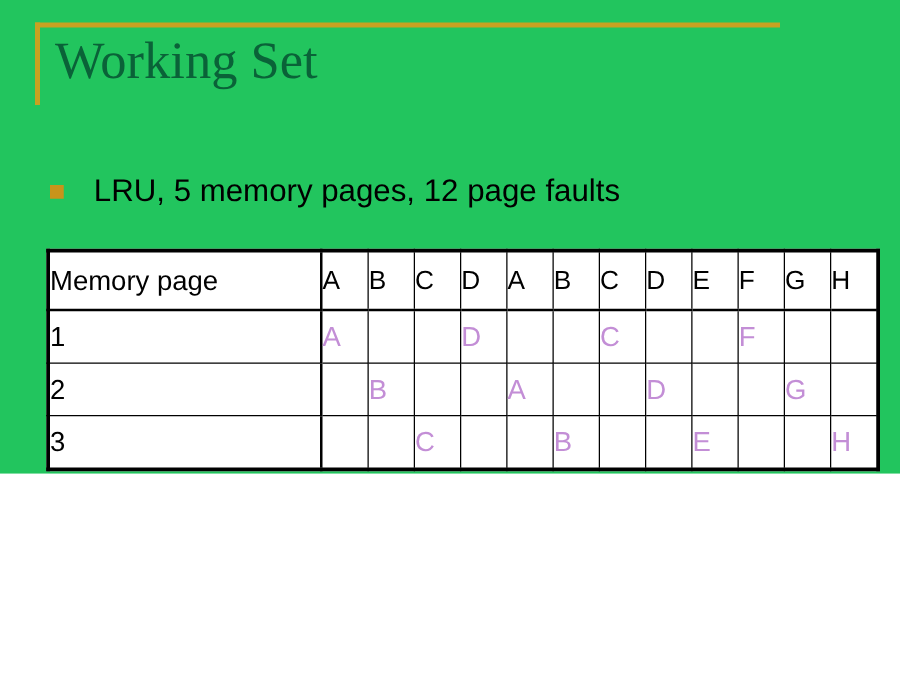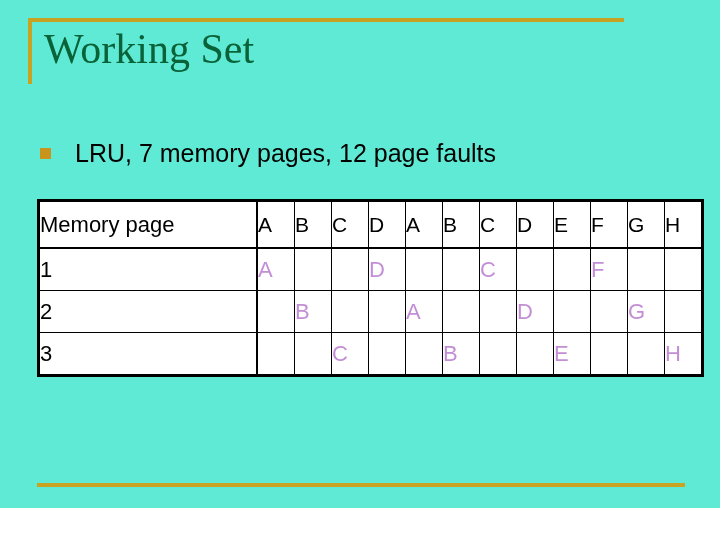--- a/index.html
+++ b/index.html
@@ -3,22 +3,22 @@
 <meta charset="utf-8">
 <style>
   html, body {
     margin: 0;
     padding: 0;
     background: #ffffff;
   }
   #slide {
     position: relative;
     width: 720px;
-    height: 508px;
-    background: #5eead4;
+    height: 379px;
+    background: #22c55e;
     overflow: hidden;
     font-family: "Liberation Sans", sans-serif;
   }
 
   
   .rule-top {
     position: absolute;
     left: 28px;
     top: 18px;
     width: 596px;
@@ -125,21 +125,21 @@
 
 <div id="slide">
 
   <div class="rule-top"></div>
   <div class="rule-left"></div>
 
   <div class="title">Working Set</div>
 
   <div class="bullet-row">
     <span class="bullet-marker"></span>
-    <span class="bullet-text">LRU, 7 memory pages, 12 page faults</span>
+    <span class="bullet-text">LRU, 5 memory pages, 12 page faults</span>
   </div>
 
   <table class="mem-table">
     <tbody>
       <tr class="header-row">
         <td class="label-col">Memory page</td>
         <td class="seq-col">A</td>
         <td class="seq-col">B</td>
         <td class="seq-col">C</td>
         <td class="seq-col">D</td>

